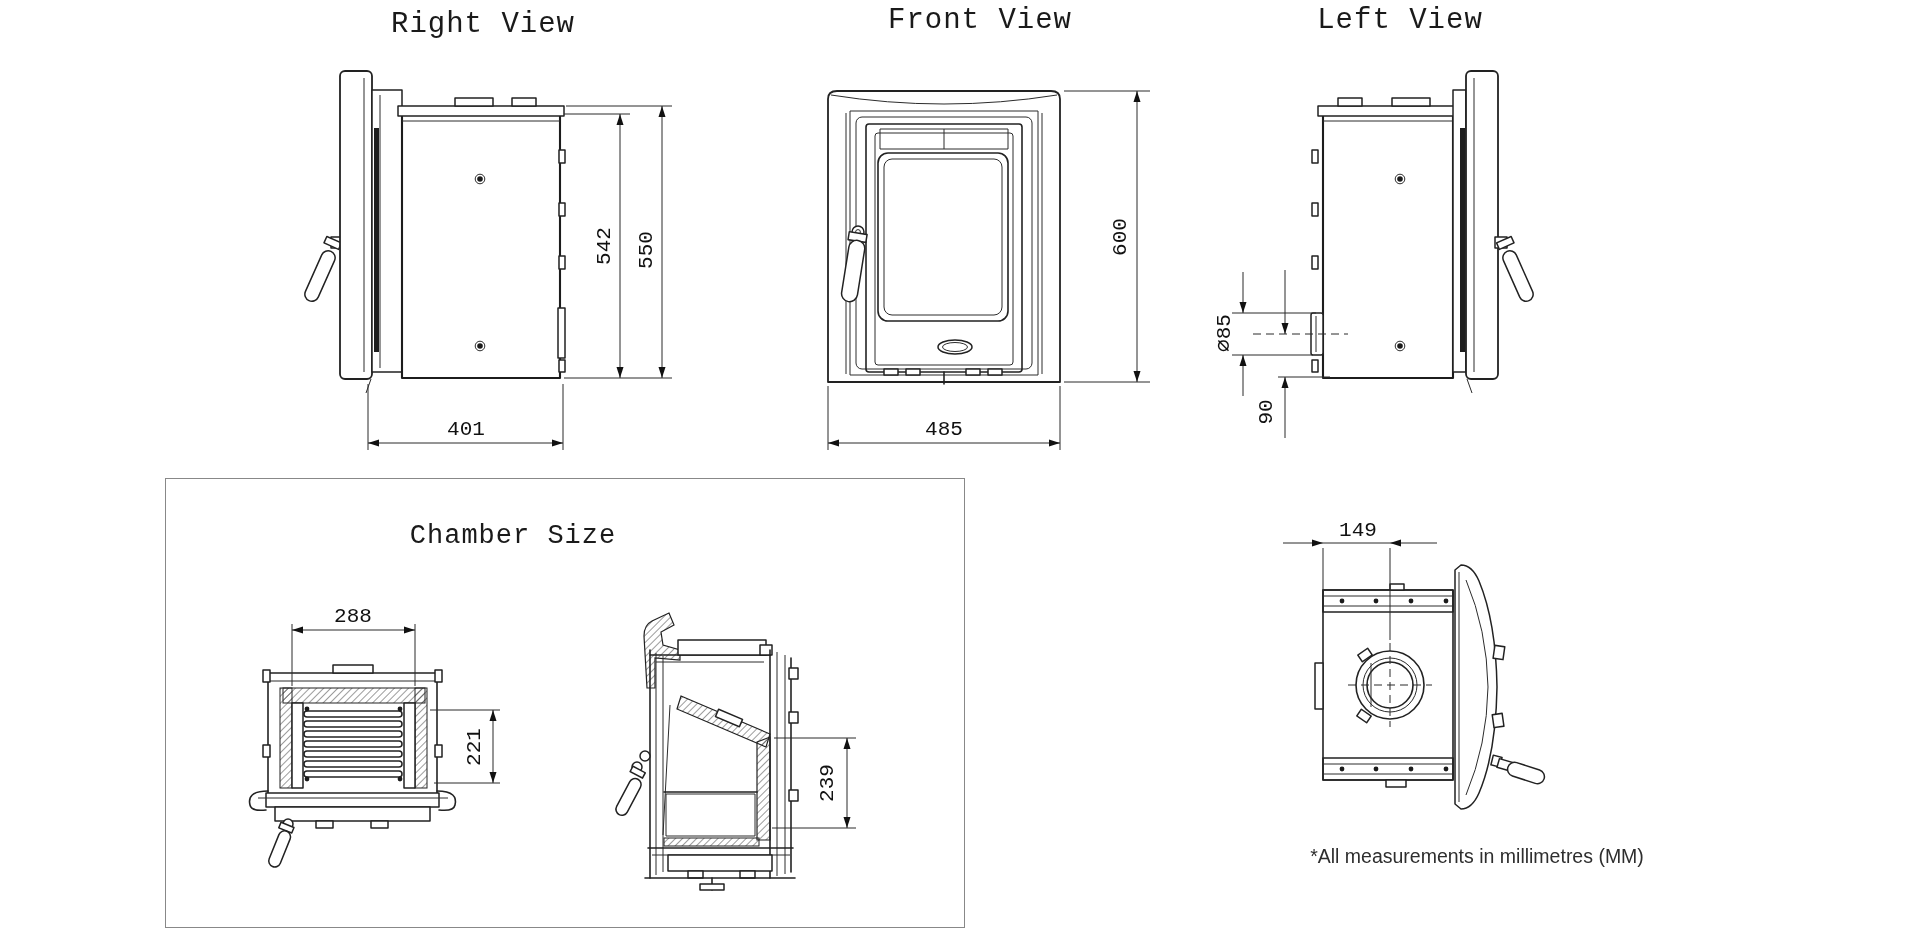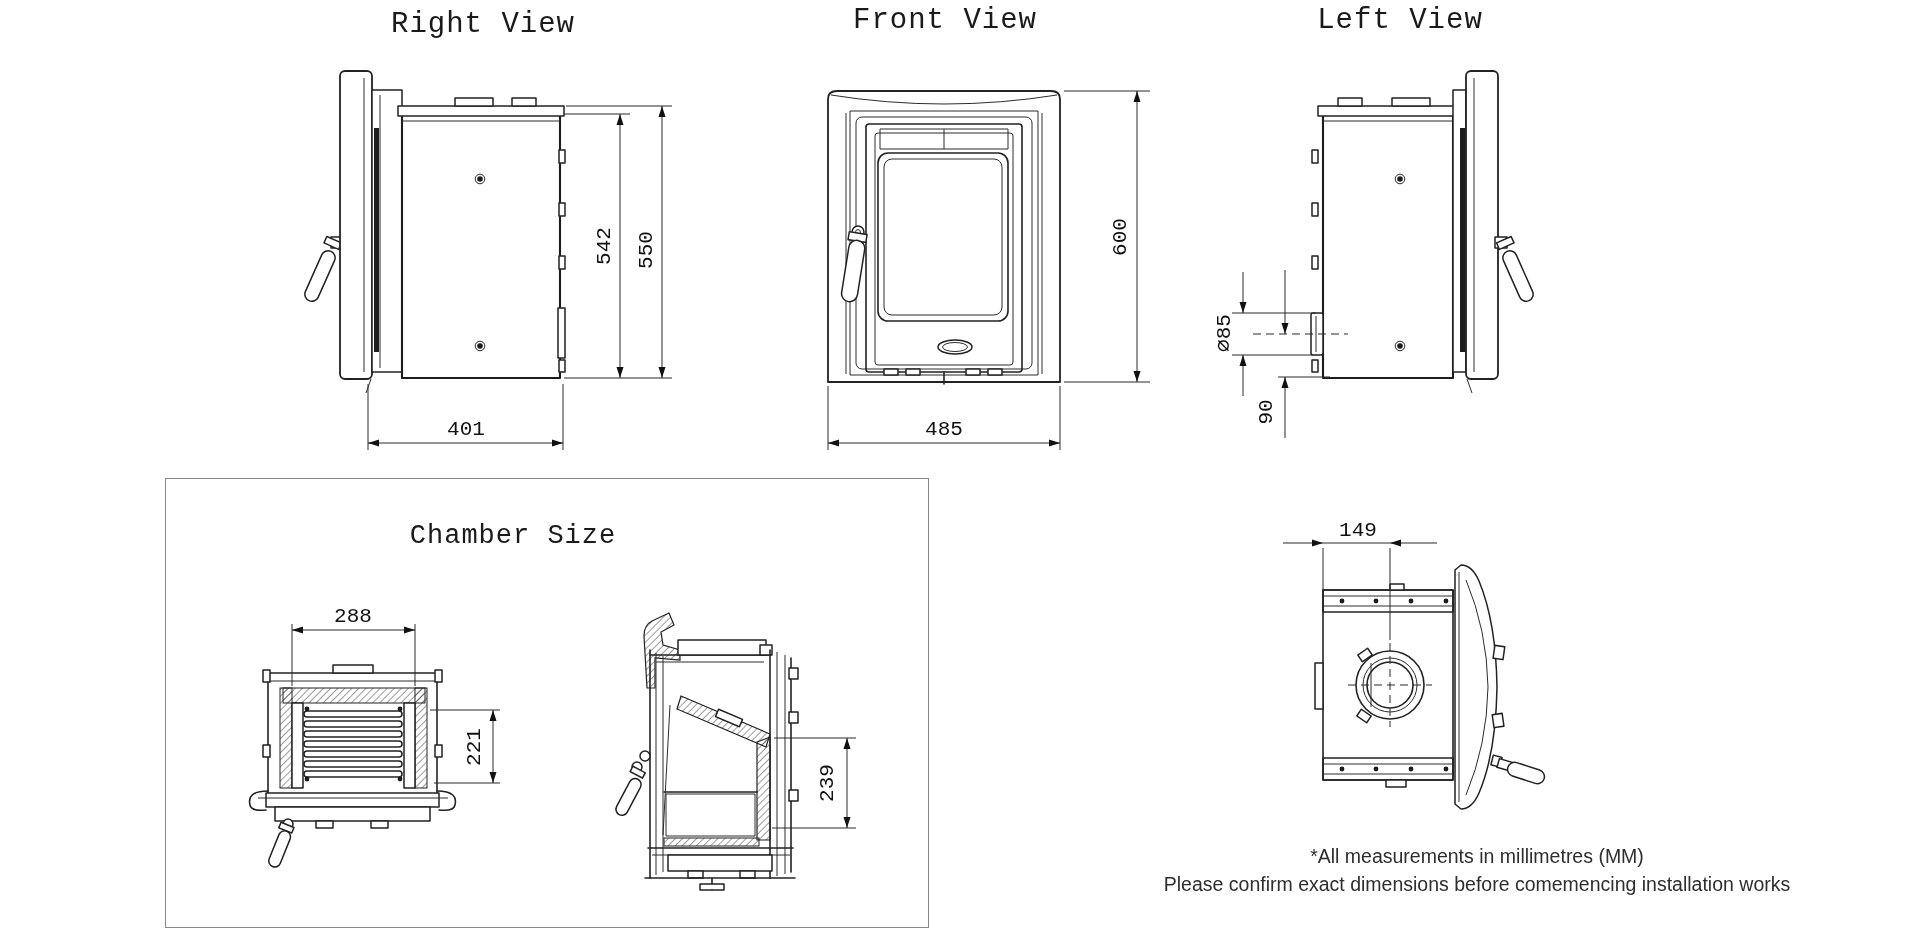--- a/index.html
+++ b/index.html
@@ -11,34 +11,34 @@
   .st{stroke:#222;fill:none;stroke-width:1.6;stroke-linejoin:round;stroke-linecap:round;}
   .thin{stroke:#2c2c2c;fill:none;stroke-width:1;stroke-linejoin:round;}
   .thick{stroke:#1c1c1c;fill:#fff;stroke-width:2.1;stroke-linejoin:round;}
   .wfill{fill:#fff;stroke:#222;stroke-width:1.5;stroke-linejoin:round;}
   .dim{stroke:#2a2a2a;stroke-width:1;fill:none;}
   .arr{fill:#111;stroke:none;}
   .dash{stroke:#2a2a2a;stroke-width:1;fill:none;stroke-dasharray:8 5;}
   .dimtxt{font-family:"Liberation Mono","DejaVu Sans Mono",monospace;font-size:21px;fill:#111;}
   .dot{fill:#1b1b1b;}
   #chamber-box{position:absolute;left:165px;top:478px;width:762px;height:448px;
-               border:1.5px solid #888;background:#fff;}
+               border:1.5px solid #888;background:#fff;padding-left:36px;}
   #chamber-title{position:absolute;left:347px;top:42px;transform:translateX(-50%);
                  font-family:"Liberation Mono","DejaVu Sans Mono",monospace;
                  font-size:27px;color:#1a1a1a;letter-spacing:1px;white-space:nowrap;}
   #notes{position:absolute;right:13px;top:843px;width:860px;text-align:center;
          font-size:19.5px;color:#2e2e2e;line-height:27.5px;}
 </style>
 </head>
 <body>
 
 <div id="sheet">
 
   <div class="vtitle" style="left:483px;top:8px;">Right View</div>
-  <div class="vtitle" style="left:945px;top:4px;">Front View</div>
+  <div class="vtitle" style="left:980px;top:4px;">Front View</div>
   <div class="vtitle" style="left:1400px;top:4px;text-align:right;">Left View</div>
 
   <svg style="left:280px;top:55px;" width="410" height="410" viewBox="280 55 410 410">
     <g>
 
       <g>
         <rect x="331" y="237" width="12" height="11" class="wfill"></rect>
         <rect x="-8" y="-20" width="16" height="7" transform="translate(326,258) rotate(24)" class="wfill"></rect>
         <rect x="-7" y="-27" width="14" height="54" rx="7" transform="translate(320,276) rotate(24)" class="wfill"></rect>
       </g>
@@ -389,16 +389,15 @@
       <polygon points="1323,543 1312,539.5 1312,546.5" class="arr"></polygon>
       <polygon points="1390,543 1401,539.5 1401,546.5" class="arr"></polygon>
       <line x1="1323" y1="548" x2="1323" y2="592" class="dim"></line>
       <line x1="1390" y1="548" x2="1390" y2="640" class="dim"></line>
       <text x="1358" y="536" text-anchor="middle" class="dimtxt">149</text>
     </g>
   </svg>
 
   <div id="notes">
     <div>*All measurements in millimetres (MM)</div>
-    <div>Please confirm exact dimensions before comemencing installation works</div>
   </div>
 
 </div>
 
 </body></html>

